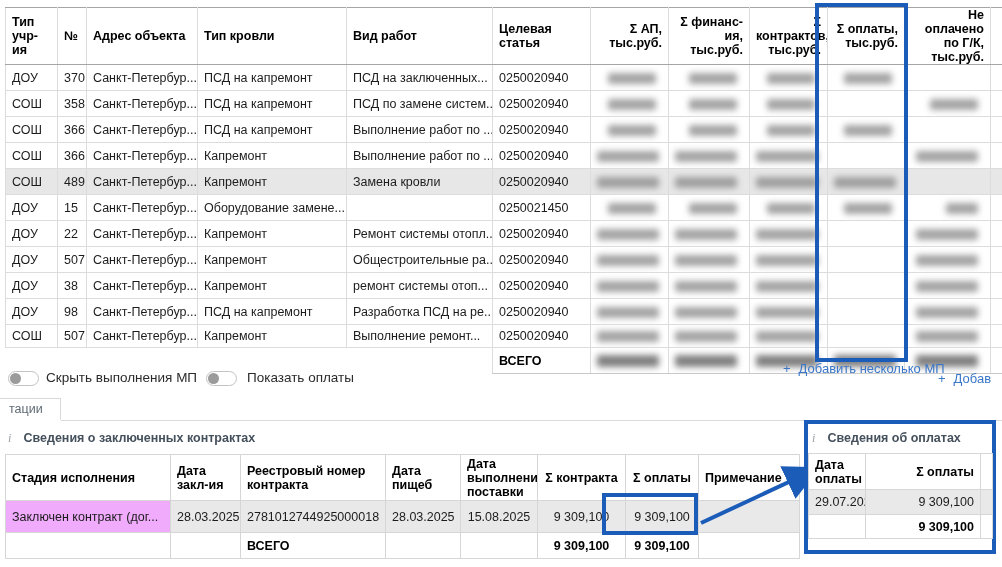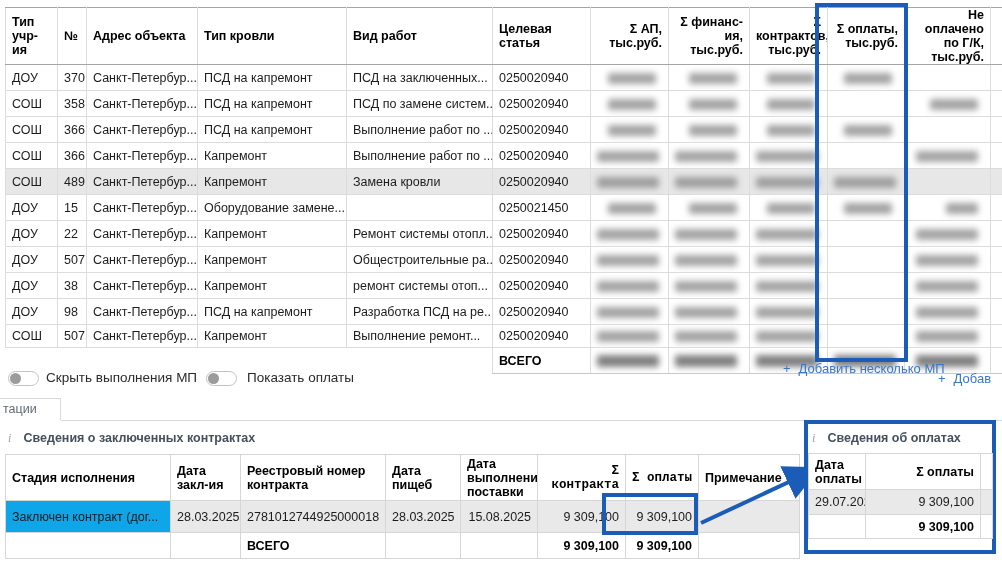--- a/index.html
+++ b/index.html
@@ -43,39 +43,39 @@
             background:#fff; cursor:pointer; }
   .toggle .knob { position:absolute; left:1px; top:1px; width:11px; height:11px; border-radius:50%;
                   background:#9b9b9b; }
   .tlabel { position:absolute; font-size:13.5px; color:#2b2b2b; }
   .add-link { position:absolute; font-size:13px; color:#3a77c9; cursor:pointer; white-space:nowrap; }
   .add-link .plus { margin-right:8px; }
 
   
   .tab { position:absolute; left:0; top:398px; width:61px; height:22px; background:#fff;
          border-top:1px solid #d9d9d9; border-right:1px solid #d9d9d9;
-         font-size:12.5px; color:#5f6a74; line-height:21px; padding-left:3px; overflow:hidden; }
+         font-size:12.5px; color:#5f6a74; line-height:21px; padding-left:9px; overflow:hidden; }
   .tab-line { position:absolute; left:61px; top:420px; width:941px; height:1px; background:#d9d9d9; }
 
   
   .sec-title { position:absolute; font-size:12.5px; font-weight:700; color:#44505c; }
   .info-i { display:inline-block; width:12px; font-weight:400; color:#9aa0a6; font-size:12px;
             font-family:"Liberation Serif", serif; font-style:italic; }
 
   
   .btable { position:absolute; left:5px; top:454px; width:794px; font-size:12.5px; }
   .btable th, .btable td { border:1px solid #d6d6d6; overflow:hidden; white-space:nowrap; padding:0 6px; }
   .btable thead th { font-weight:700; color:#000; white-space:normal; line-height:14px;
                      text-align:left; vertical-align:middle; height:46px; }
-  .btable thead th.num { text-align:right;font-family:Liberation Mono, monospace; }
+  .btable thead th.num { text-align:center; }
   .btable tbody tr.drow { height:32px; }
   .btable tbody tr.drow td { background:#e9e9e9; }
-  .btable tbody tr.drow td.sel { background:#0ea5e9; }
+  .btable tbody tr.drow td.sel { background:#f0abfc; }
   .btable tbody tr.trow { height:26px; }
-  .btable td.r { text-align:right; }
+  .btable td.r { text-align:center; }
   .btable .b { font-weight:700; color:#000; }
 
   
   .panel { position:absolute; left:804px; top:420px; width:192px; height:134px;
            border:4px solid #1b5cb8; background:#fff; }
   .panel .sec-title { left:4px; top:7px; }
   .ptable { position:absolute; left:0; top:29px; width:184px; font-size:12.5px; }
   .ptable th, .ptable td { border:1px solid #d6d6d6; overflow:hidden; padding:0 6px; }
   .ptable thead th { font-weight:700; color:#000; white-space:normal; line-height:14px;
                      text-align:left; vertical-align:middle; height:36px; }

